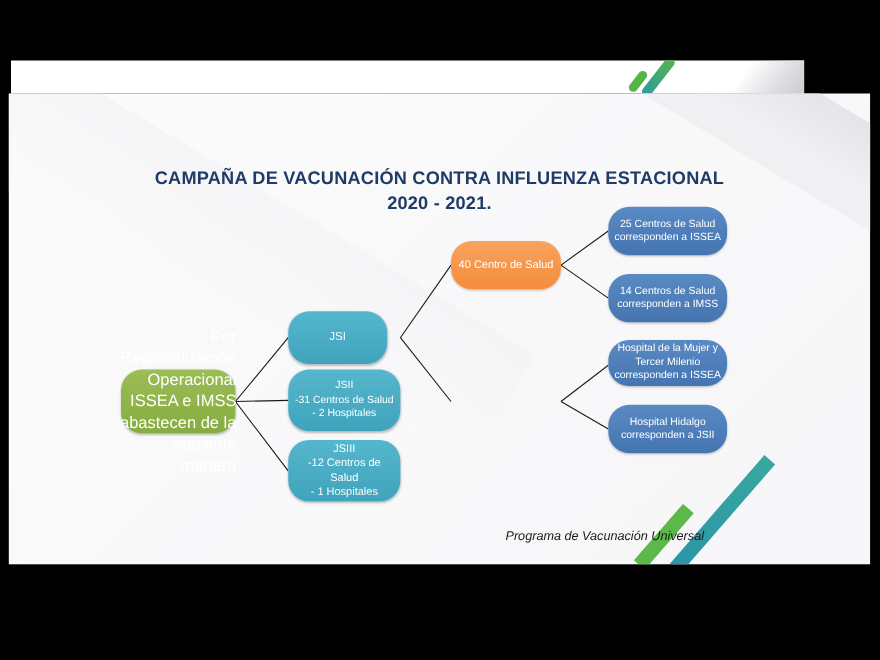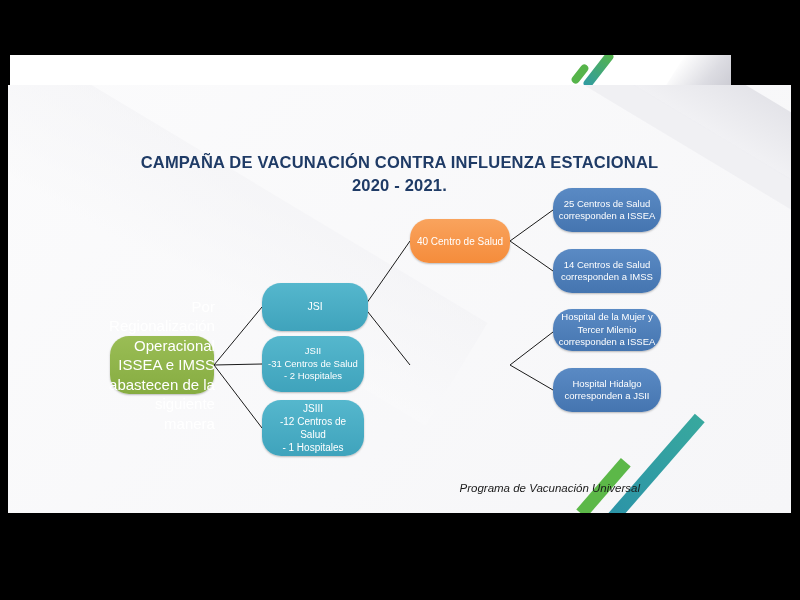--- a/index.html
+++ b/index.html
@@ -70,21 +70,21 @@
   .node {
     position:absolute; z-index:2;
     display:flex; align-items:center; justify-content:center;
     text-align:center; color:#fff; border-radius:19px;
     padding:2px 5px; line-height:1.3; white-space:pre-line;
     box-shadow:0 1px 2px rgba(0,0,0,.25);
   }
   .n-root  { background:linear-gradient(#9abd55,#86ac41); font-size:15px;
              left:102px; top:251px; width:104px; height:58px;text-align:right; }
   .n-teal  { background:linear-gradient(#55b7cd,#3fa3bc); }
-  .n-jsi   { left:254px; top:198px; width:106px; height:48px; font-size:10.5px; }
+  .n-jsi   { left:254px; top:198px; width:90px; height:48px; font-size:10.5px; }
   .n-jsii  { left:254px; top:251px; width:102px; height:56px; font-size:9.5px; }
   .n-jsiii { left:254px; top:315px; width:102px; height:56px; font-size:10px; }
   .n-orange{ background:linear-gradient(#f9a35d,#f58c3b); font-size:10px; }
   .n-cs    { left:402px; top:134px; width:100px; height:44px; }
   .n-hosp  { left:402px; top:256px; width:100px; height:48px; }
   .n-blue  { background:linear-gradient(#5a8ac4,#4575b0); font-size:9.5px;
              width:108px; left:545px; }
   .n-b1 { top:103px; height:44px; }
   .n-b2 { top:164px; height:44px; }
   .n-b3 { top:224px; height:42px; }

